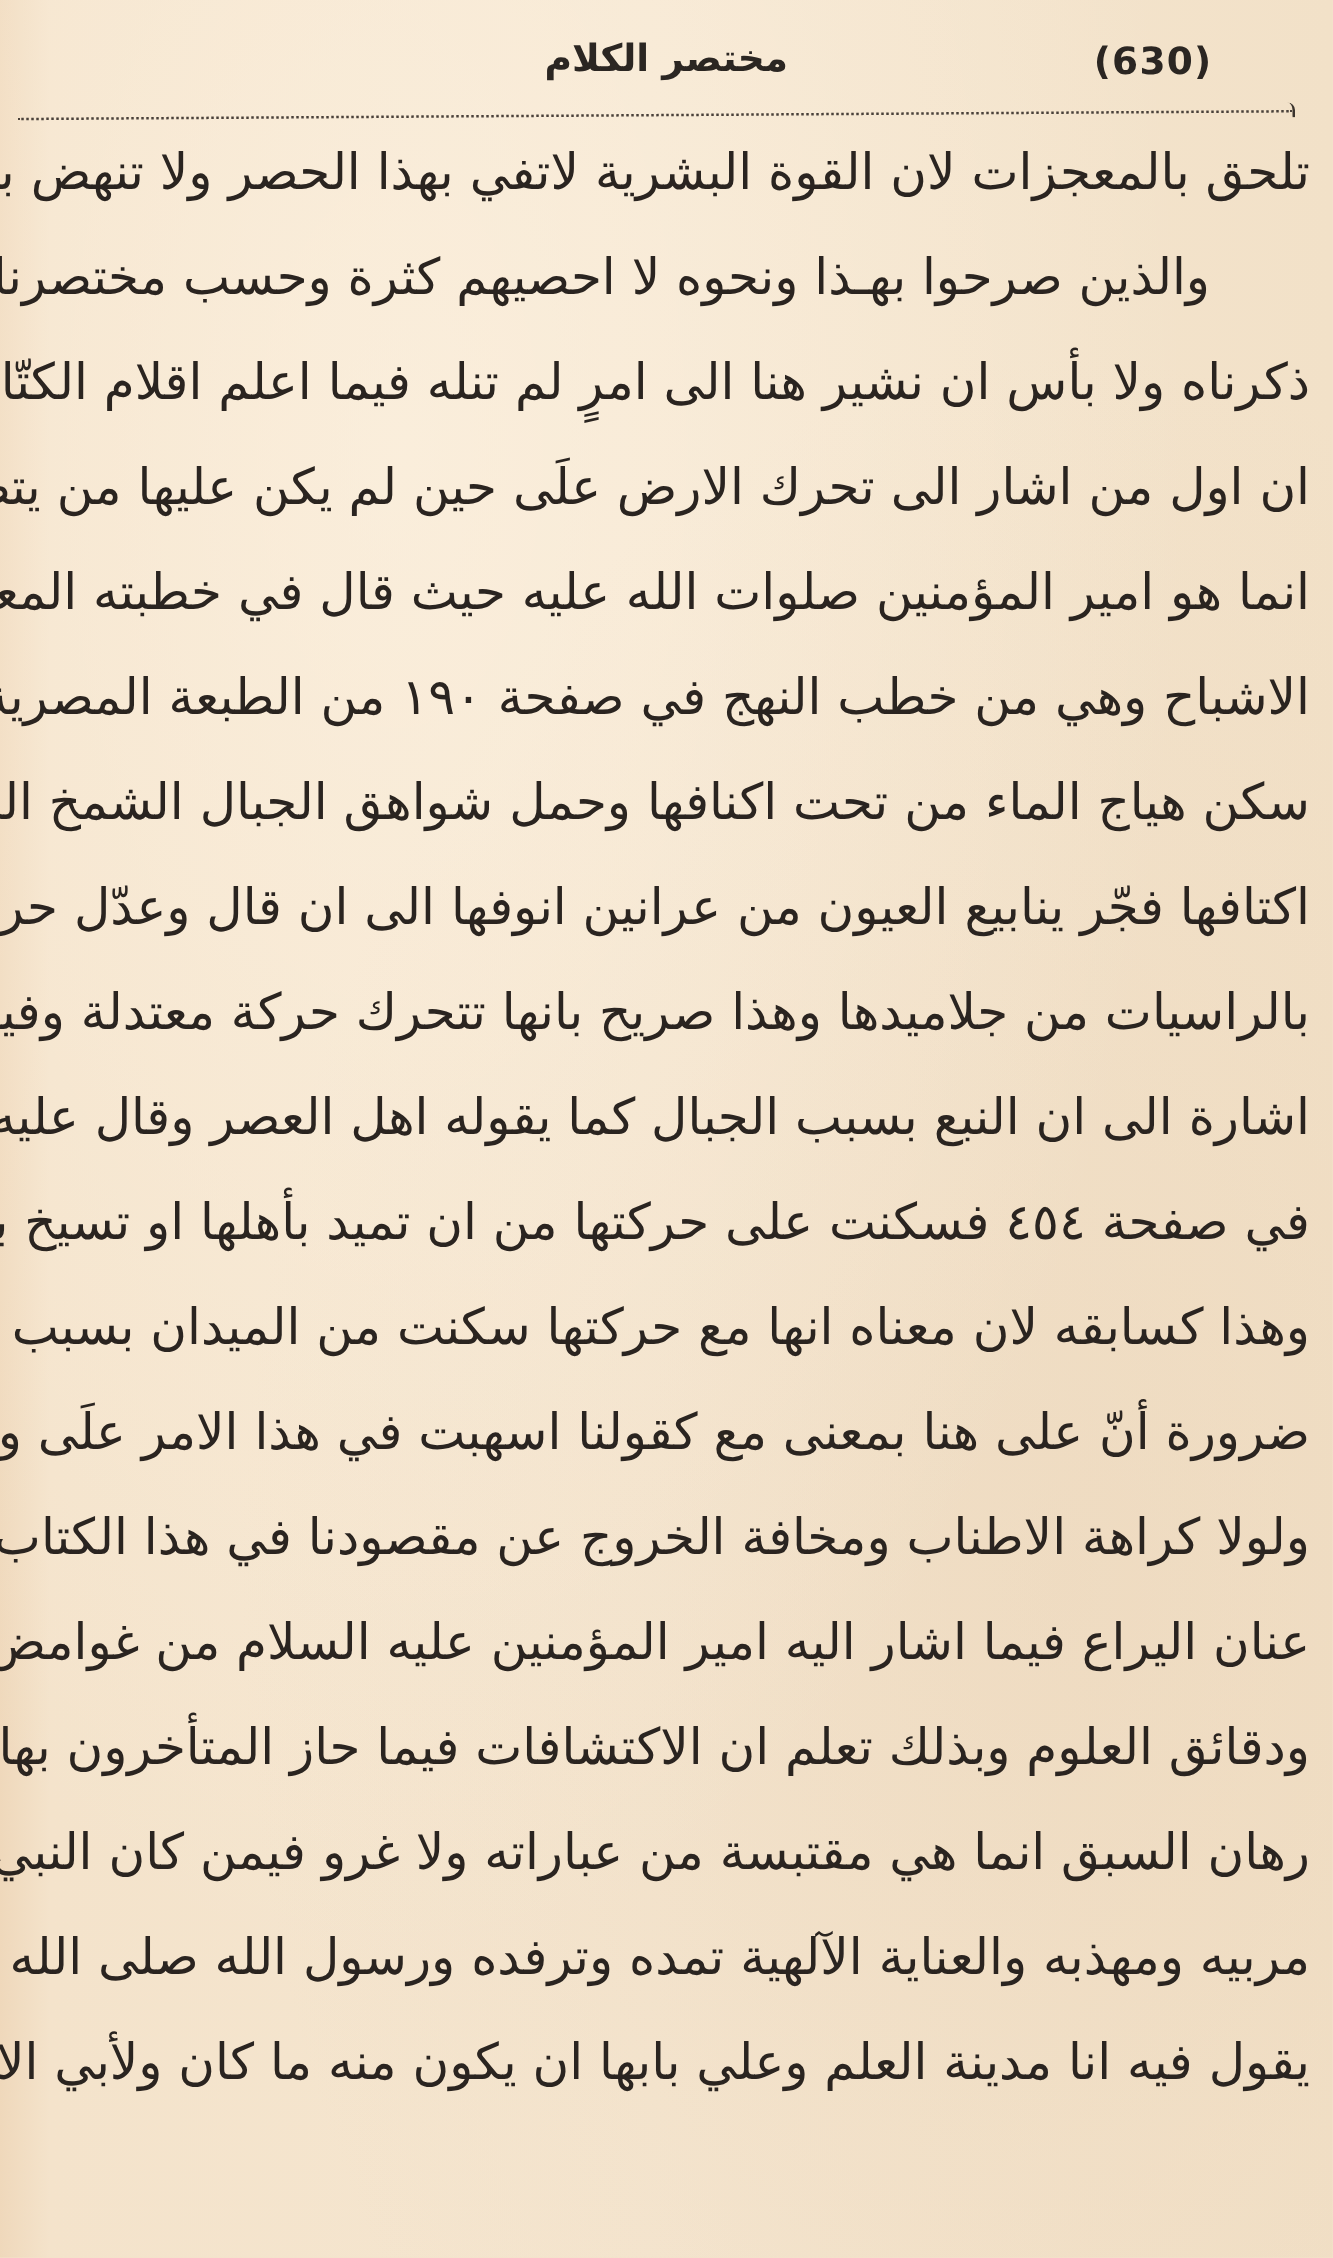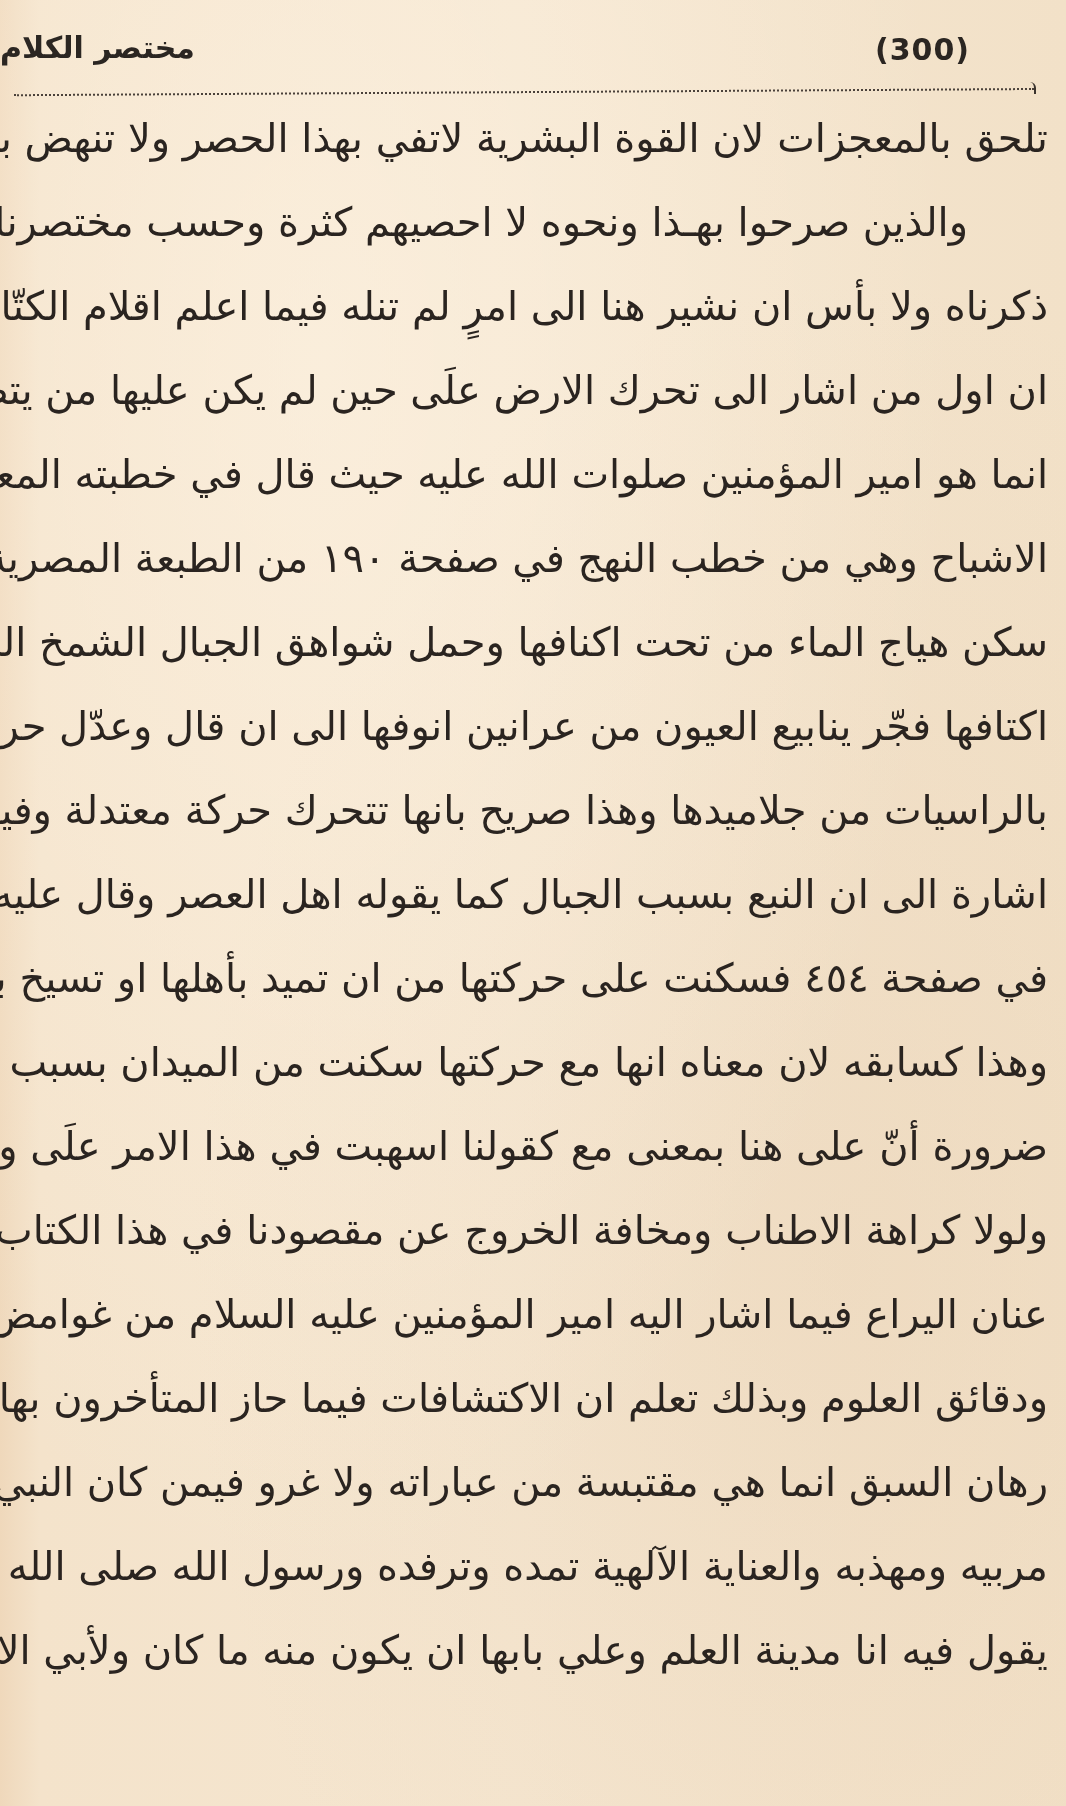--- a/index.html
+++ b/index.html
@@ -39,21 +39,21 @@
     top: 6px;
     font-size: 30px;
     font-weight: bold;
     letter-spacing: 1px;
     color: #2b2622;
   }
   .running-title {
     position: absolute;
     left: 0;
     right: 0;
-    text-align: left;
+    text-align: center;
     top: 4px;
     font-size: 30px;
     font-weight: bold;
     color: #2b2622;
   }
   .rule {
     position: absolute;
     top: 88px;
     left: 14px;
     width: 1020px;
@@ -92,21 +92,21 @@
   .line.indent {
     padding-right: 80px;
   }
 </style>
 </head>
 <body>
 
 <div class="page">
 
   <div class="header">
-    <span class="page-number">(300)</span>
+    <span class="page-number">(630)</span>
     <span class="running-title">مختصر الكلام</span>
   </div>
 
   <div class="rule"></div>
   <div class="rule-hook"></div>
 
   <div class="body-text">
     <div class="line">تلحق بالمعجزات لان القوة البشرية لاتفي بهذا الحصر ولا تنهض بهذا الاستنباط</div>
     <div class="line indent">والذين صرحوا بهـذا ونحوه لا احصيهم كثرة وحسب مختصرنا ما</div>
     <div class="line">ذكرناه ولا بأس ان نشير هنا الى امرٍ لم تنله فيما اعلم اقلام الكتّاب وهو</div>

